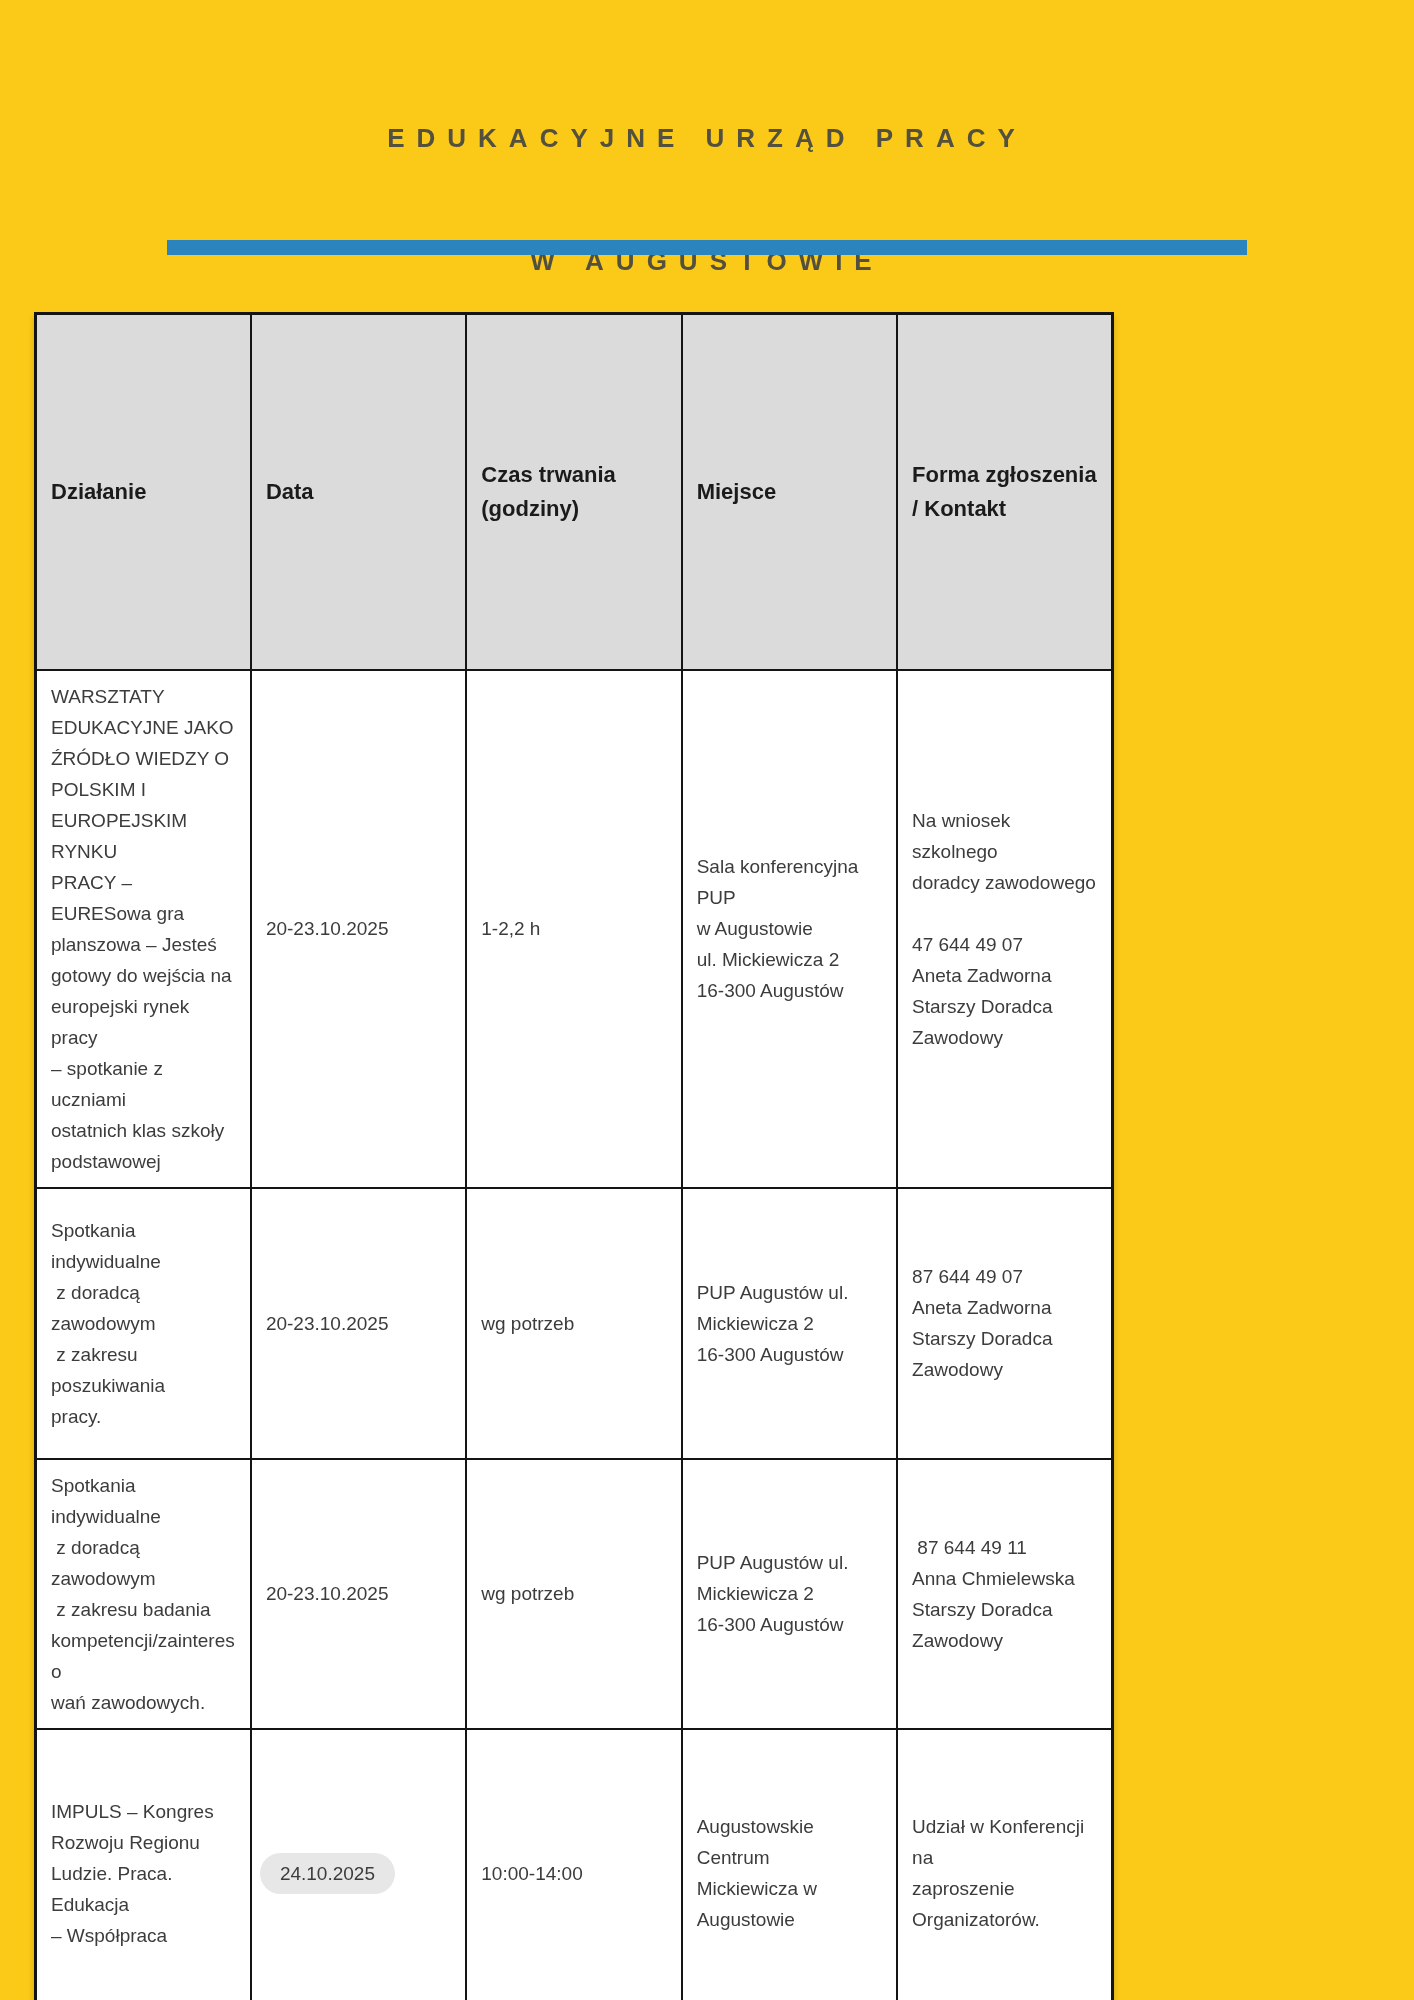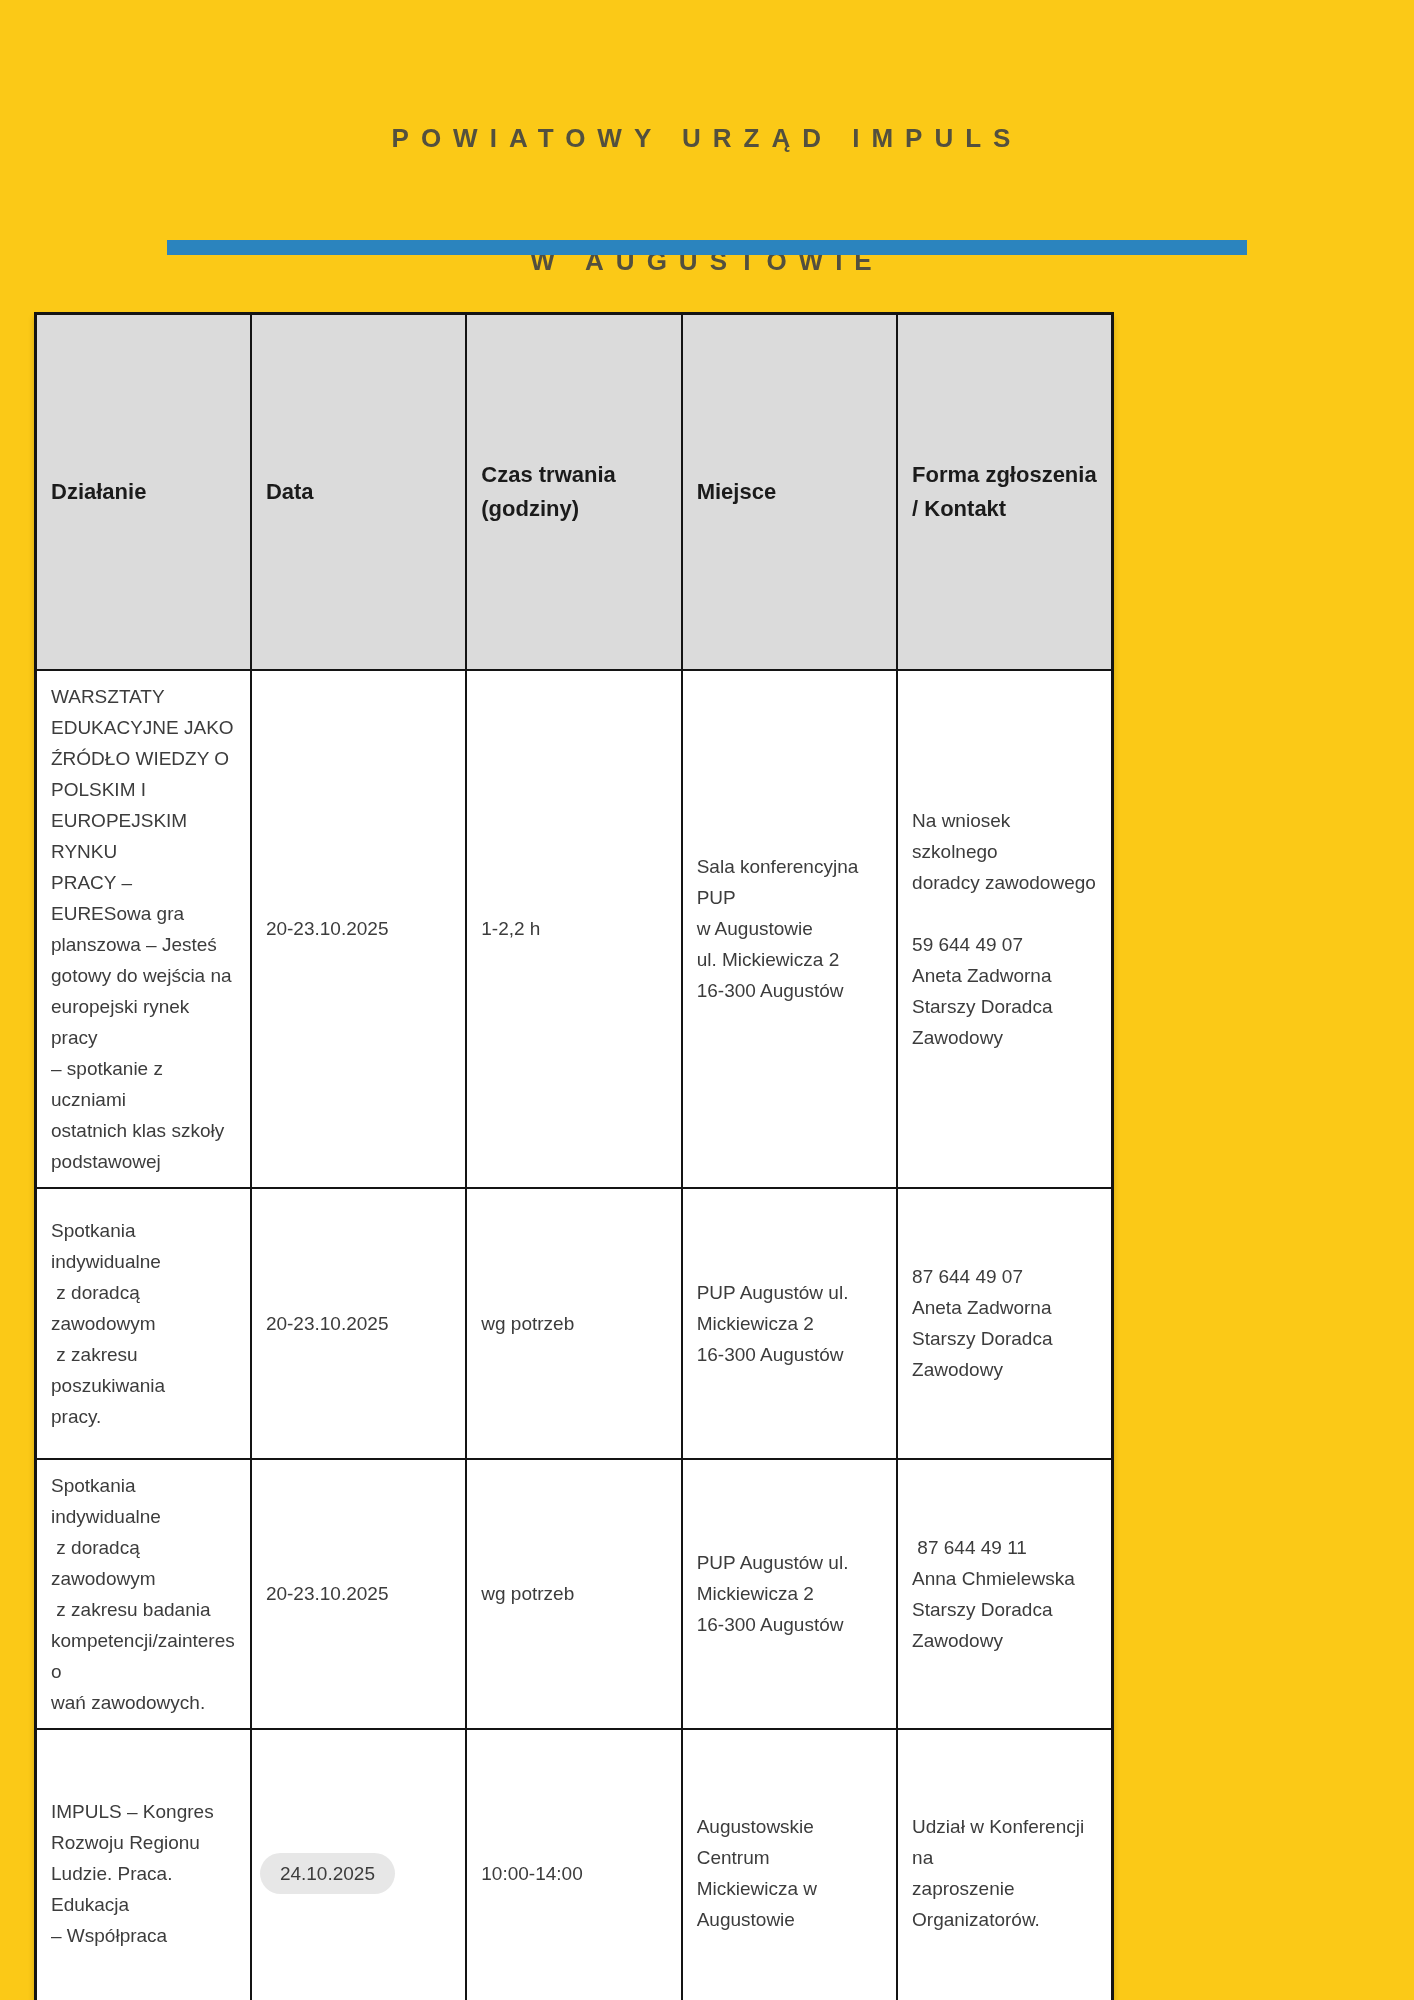--- a/index.html
+++ b/index.html
@@ -83,21 +83,21 @@
     margin-left: -6px;
     text-align: center;
   }
 </style>
 </head>
 <body>
 
 <div class="page">
 
   <header class="org-header">
-    <div>POWIATOWY URZĄD IMPULS</div>
+    <div>EDUKACYJNE URZĄD PRACY</div>
     <div>W AUGUSTOWIE</div>
     <div>UL.MICKIEWICZA 2 TEL. 87 6444900</div>
     <div>HTTPS://AUGUSTOW.PRACA.GOV.PL/</div>
   </header>
 
   <div class="divider"></div>
 
   <table class="schedule">
     <thead>
       <tr>
@@ -126,21 +126,21 @@
 podstawowej</td>
         <td>20-23.10.2025</td>
         <td>1-2,2 h</td>
         <td>Sala konferencyjna PUP
 w Augustowie
 ul. Mickiewicza 2
 16-300 Augustów</td>
         <td>Na wniosek szkolnego
 doradcy zawodowego
 
-59 644 49 07
+47 644 49 07
 Aneta Zadworna
 Starszy Doradca
 Zawodowy</td>
       </tr>
       <tr class="row-2">
         <td>Spotkania indywidualne
  z doradcą zawodowym
  z zakresu poszukiwania
 pracy.</td>
         <td>20-23.10.2025</td>

